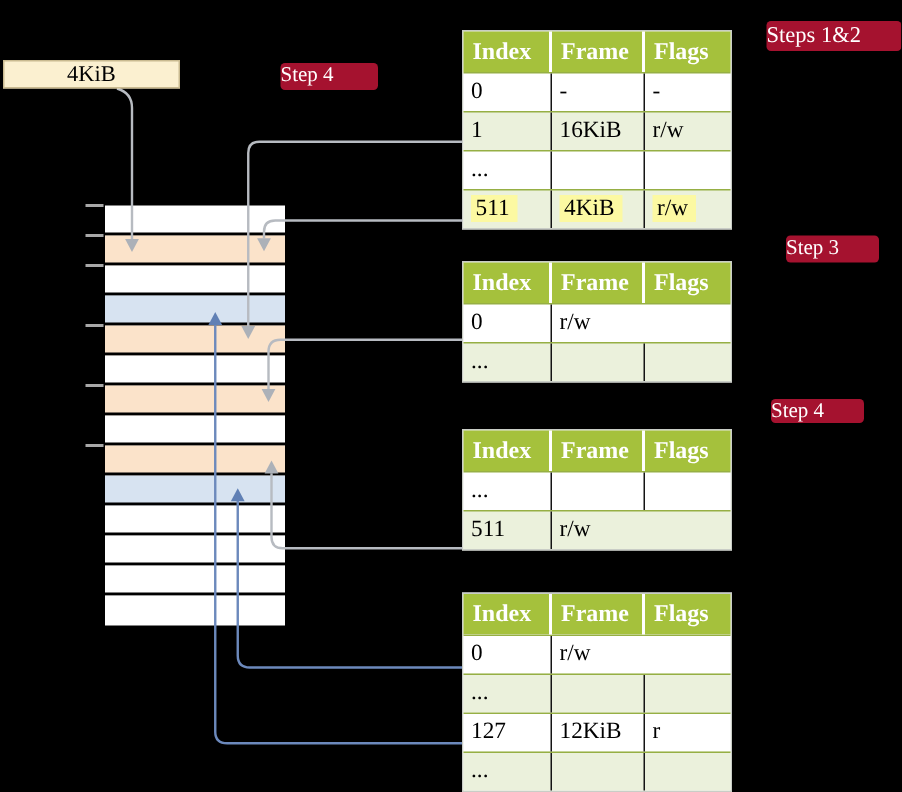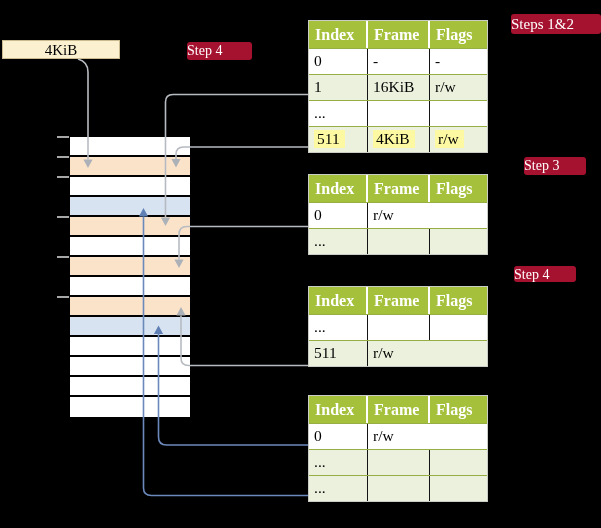--- a/index.html
+++ b/index.html
@@ -140,20 +140,25 @@
         </div>
         <div class="pt-row" style="background: rgb(255, 255, 255);">
           <div class="pt-cell" style="width: 59px;">0</div>
           <div class="pt-cell" style="width: 57px;">r/w</div>
         </div>
         <div class="pt-row" style="background: rgb(235, 241, 220);">
           <div class="pt-cell" style="width: 59px;">...</div>
           <div class="pt-cell" style="width: 62px;"></div>
           <div class="pt-cell" style="width: 57px;"></div>
         </div>
+        <div class="pt-row" style="background: rgb(255, 255, 255);">
+          <div class="pt-cell" style="width: 59px;">127</div>
+          <div class="pt-cell" style="width: 62px;">12KiB</div>
+          <div class="pt-cell" style="width: 57px;">r</div>
+        </div>
         <div class="pt-row" style="background: rgb(235, 241, 220);">
           <div class="pt-cell" style="width: 59px;">...</div>
           <div class="pt-cell" style="width: 62px;"></div>
           <div class="pt-cell" style="width: 57px;"></div>
         </div>
       </div>
     </div>
 
   <svg id="connector-layer" width="601" height="528" viewBox="0 0 601 528">
       <path d="M 78,59 C 85,61 88,65 88,72 L 88,159.5" fill="none" stroke="#B7BBC1" stroke-width="1.6" stroke-linejoin="round"></path>

